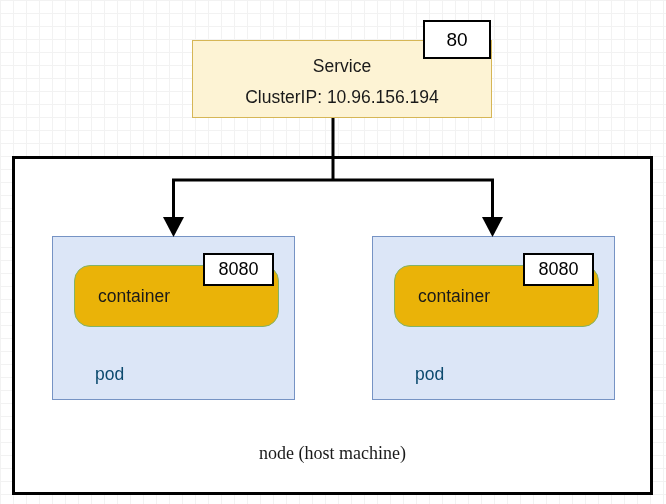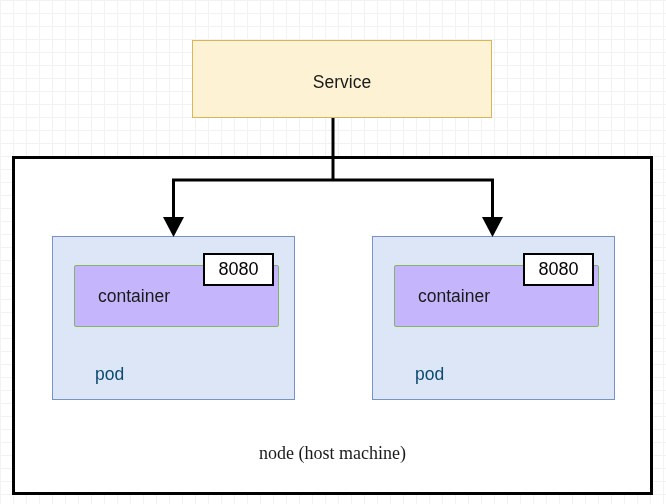--- a/index.html
+++ b/index.html
@@ -137,23 +137,23 @@
     color: #0c4a6e;
   }
 
   
   .container-box {
     position: absolute;
     left: 21px;
     top: 28px;
     width: 205px;
     height: 62px;
-    background: #c4b5fd;
+    background: #eab308;
     border: 1.5px solid #82b366;
-    border-radius: 2px;
+    border-radius: 16px;
     box-sizing: border-box;
     display: flex;
     align-items: center;
     z-index: 5;
   }
   .container-label {
     padding-left: 23px;
     font-size: 17.5px;
     color: #1a1a1a;
   }
@@ -188,22 +188,24 @@
 
     <line x1="492.5" y1="180" x2="492.5" y2="226" stroke="#000000" stroke-width="3"></line>
 
     <polygon points="173.5,237 163,217 184,217" fill="#000000"></polygon>
 
     <polygon points="492.5,237 482,217 503,217" fill="#000000"></polygon>
   </svg>
 
   <div class="service-box">
     <div class="service-line">Service</div>
-  </div>
-
+    <div class="service-line">ClusterIP: 10.96.156.194</div>
+  </div>
+
+  <div class="port-badge badge-80">80</div>
 
   <div class="pod-box pod-1">
     <div class="container-box">
       <span class="container-label">container</span>
     </div>
     <div class="pod-label">pod</div>
   </div>
   <div class="port-badge badge-8080-a">8080</div>
 
   <div class="pod-box pod-2">

